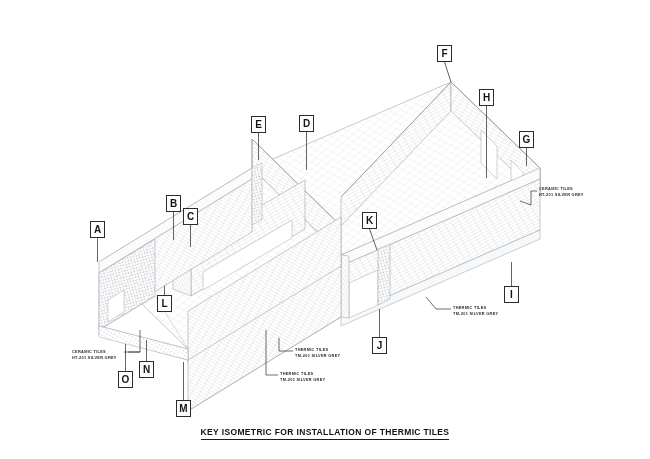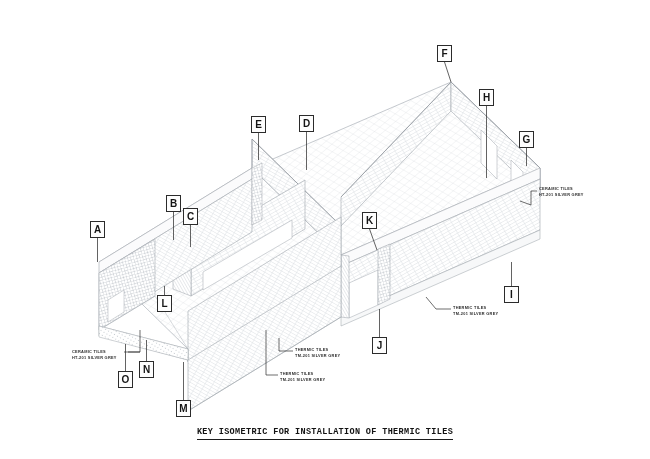--- a/index.html
+++ b/index.html
@@ -39,21 +39,20 @@
   }
   .note .ln{display:block;}
   .note.right{text-align:left;}
 
   
   #title-wrap{
     position:absolute;
     left:0;right:0;
     top:421px;
     text-align:center;
-    font-family:Liberation Mono, monospace;
   }
   #title-text{
     display:inline-block;
     font-size:8.5px;
     font-weight:700;
     letter-spacing:.35px;
     color:#121212;
     padding-bottom:2px;
     border-bottom:1.1px solid #1b1b1b;
   }

